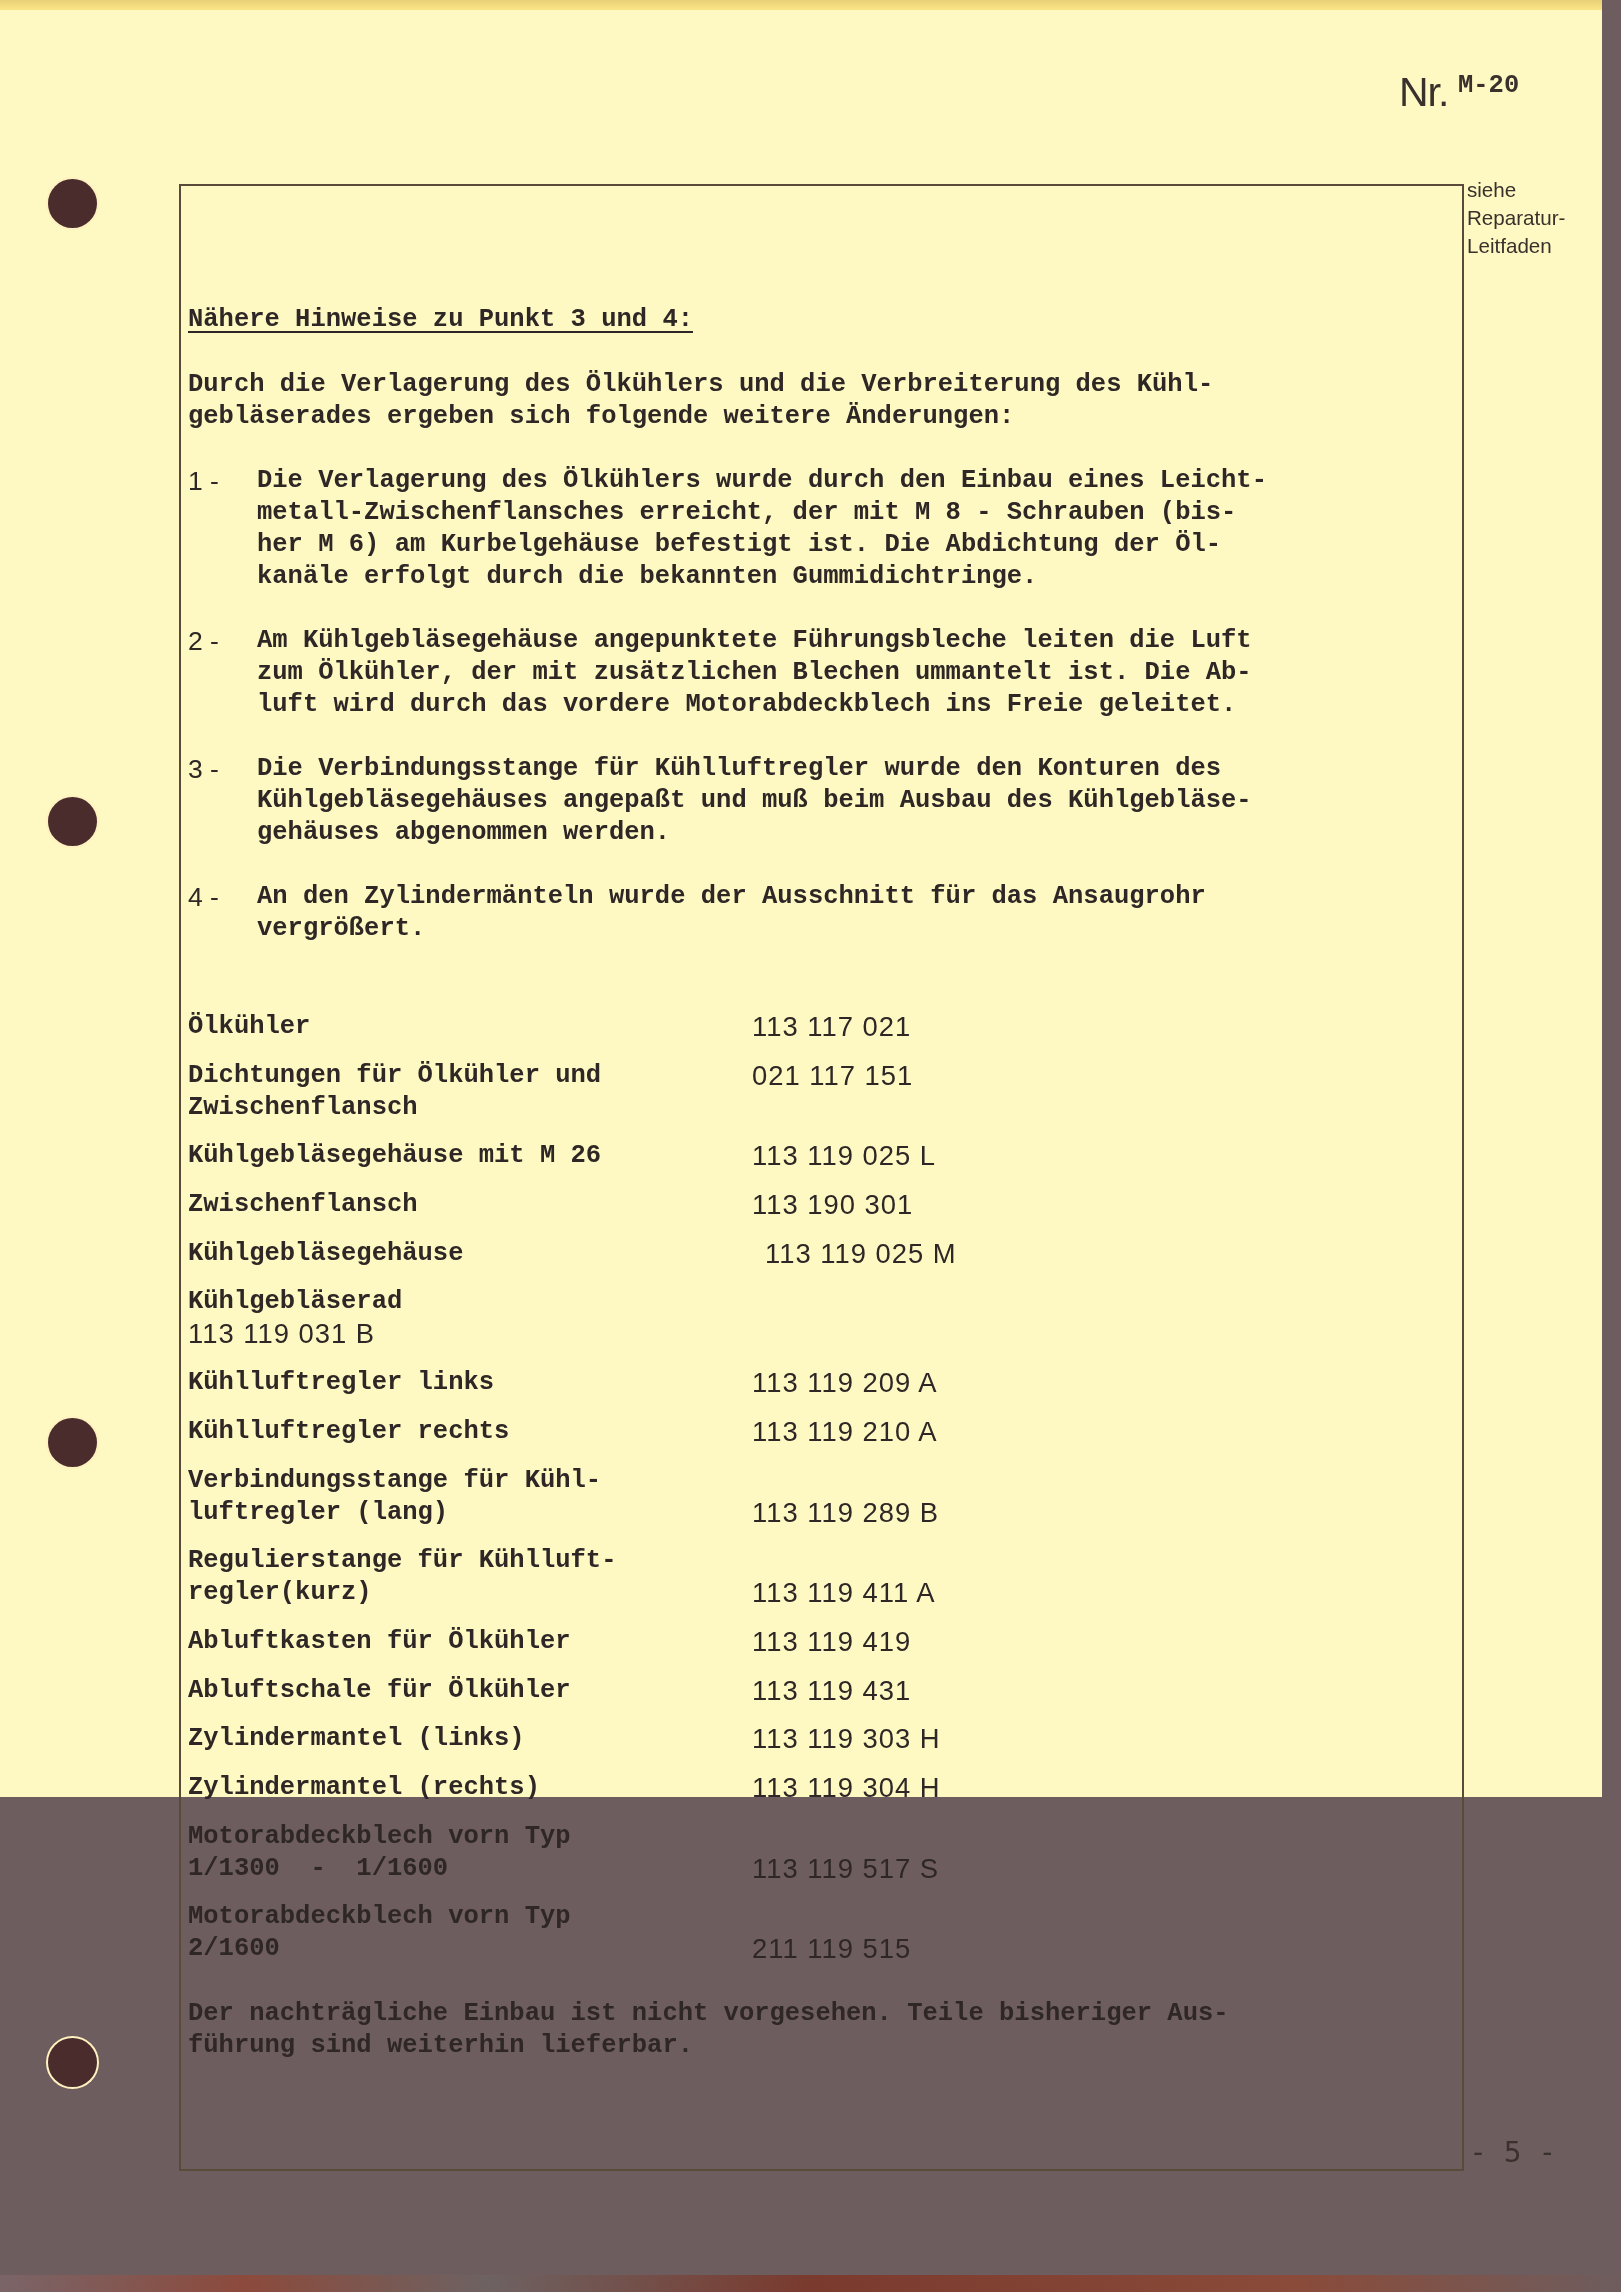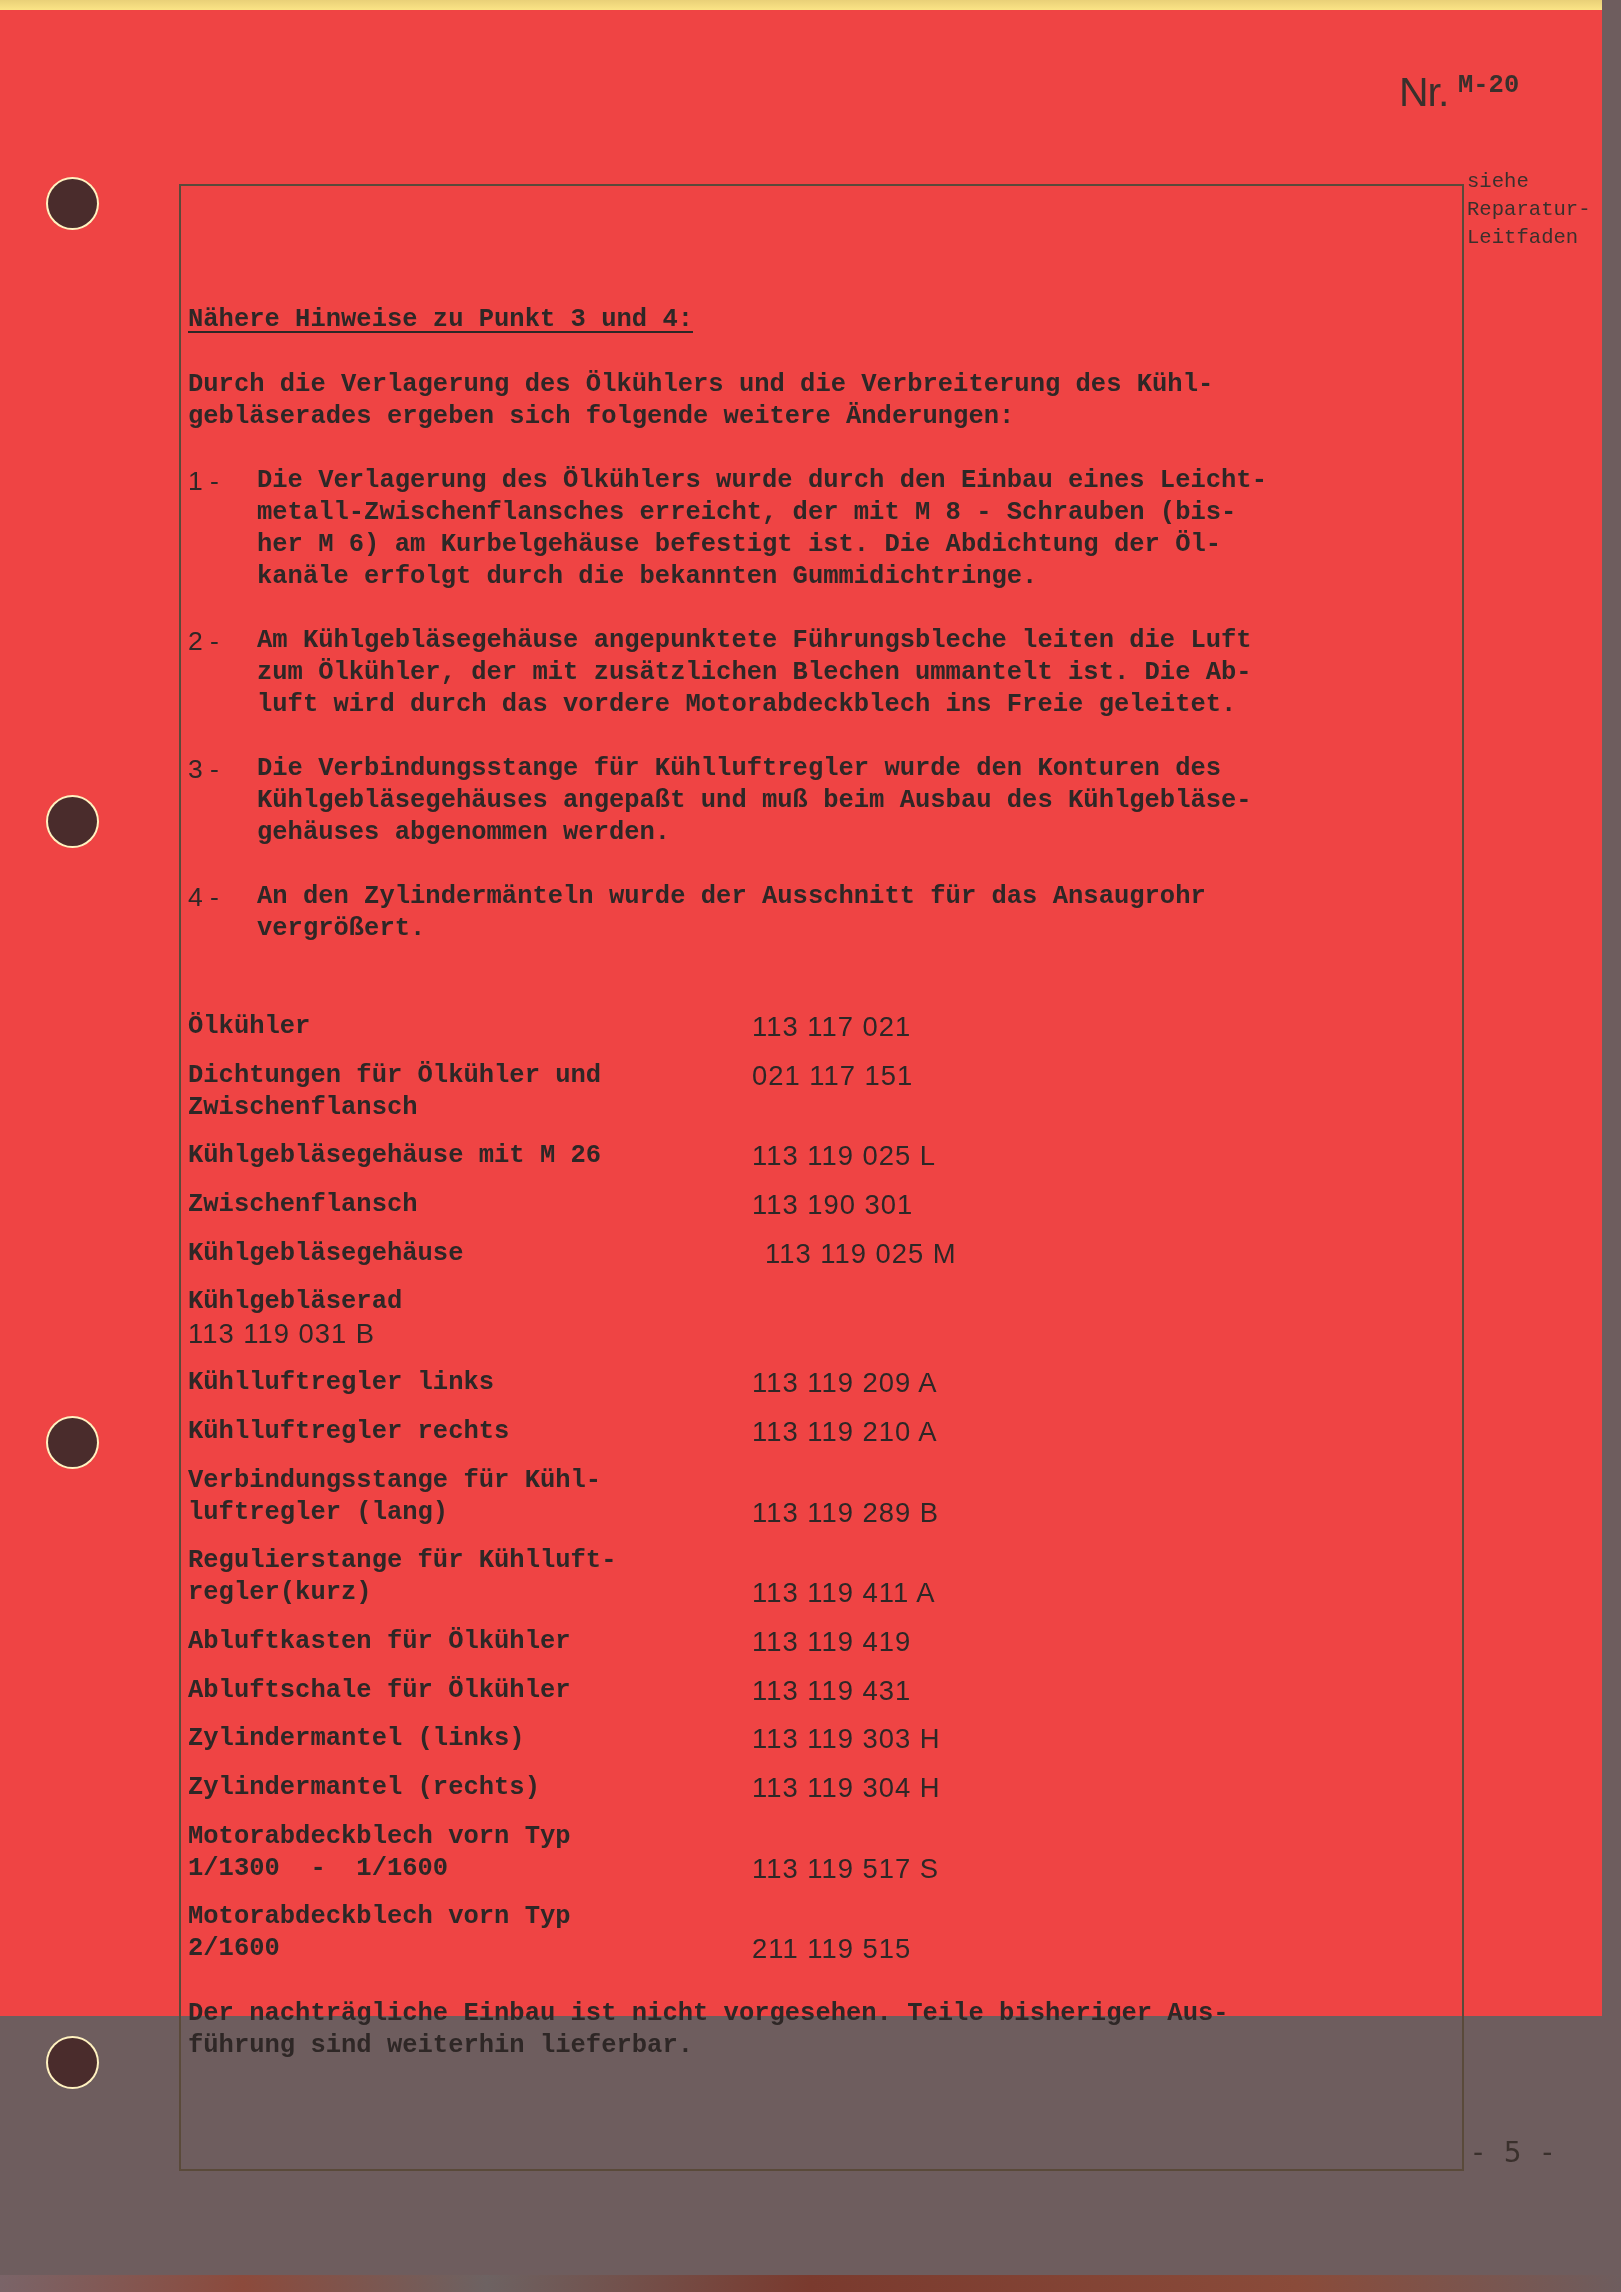--- a/index.html
+++ b/index.html
@@ -1,24 +1,24 @@
 <!DOCTYPE html>
 <html><head>
 <meta charset="utf-8">
 <style>
   html, body { margin:0; padding:0; }
   body { width:1621px; height:2293px; position:relative; overflow:hidden; background:#6e5d5e; font-family:"Liberation Mono", monospace; }
-  .paper { position:absolute; left:0; top:0; width:1602px; height:2016px; background:#ef4444; }
+  .paper { position:absolute; left:0; top:0; width:1602px; height:1797px; background:#fef9c3; }
   .paper::after { content:""; position:absolute; left:0; top:0; right:0; height:9.8px; background:linear-gradient(#e9d078,#fbe486); }
   .bottom-strip { position:absolute; left:0; top:2275px; width:1621px; height:17.6px; background:linear-gradient(90deg,#7a6468 0%,#8c4a3c 15%,#6d6262 30%,#7a3a2e 50%,#8a4b3a 80%,#6e5d5e 100%); }
   .hole { position:absolute; width:49px; height:49px; border-radius:50%; background:#4a2c2c; box-shadow:0 0 0 2px #fff2c0; }
   .nr { position:absolute; left:1399px; top:69px; color:#3a302c; }
   .nr-label { font-family:"Liberation Sans", sans-serif; font-size:41px; letter-spacing:-1px; }
   .nr-value { font-family:"Liberation Mono", monospace; font-size:25.5px; font-weight:bold; vertical-align:top; position:relative; top:2px; }
-  .side-note { position:absolute; left:1467px; top:168px; font-family:Liberation Mono, monospace; font-size:20.6px; line-height:28px; color:#3a302c; }
+  .side-note { position:absolute; left:1467px; top:176px; font-family:Liberation Sans, sans-serif; font-size:20.6px; line-height:28px; color:#3a302c; }
   .box { position:absolute; left:179px; top:184px; width:1285px; height:1987px; border:2px solid #5a4a3a; box-sizing:border-box; }
   .content { position:absolute; left:188px; top:304px; width:1264px; color:#2e2726; font-size:25.5px; line-height:32px; font-weight:bold; }
   .heading { text-decoration:underline; text-underline-offset:4.9px; margin:0; }
   .para { margin:0; }
   .item { display:flex; margin:0; }
   .item-num { width:69px; flex:none; font-family:"Liberation Sans", sans-serif; font-weight:normal; font-size:26.5px; }
   .item-text { flex:1; }
   .parts { margin:0; }
   .part-row { display:flex; align-items:flex-end; }
   .part-name { width:564px; flex:none; }

